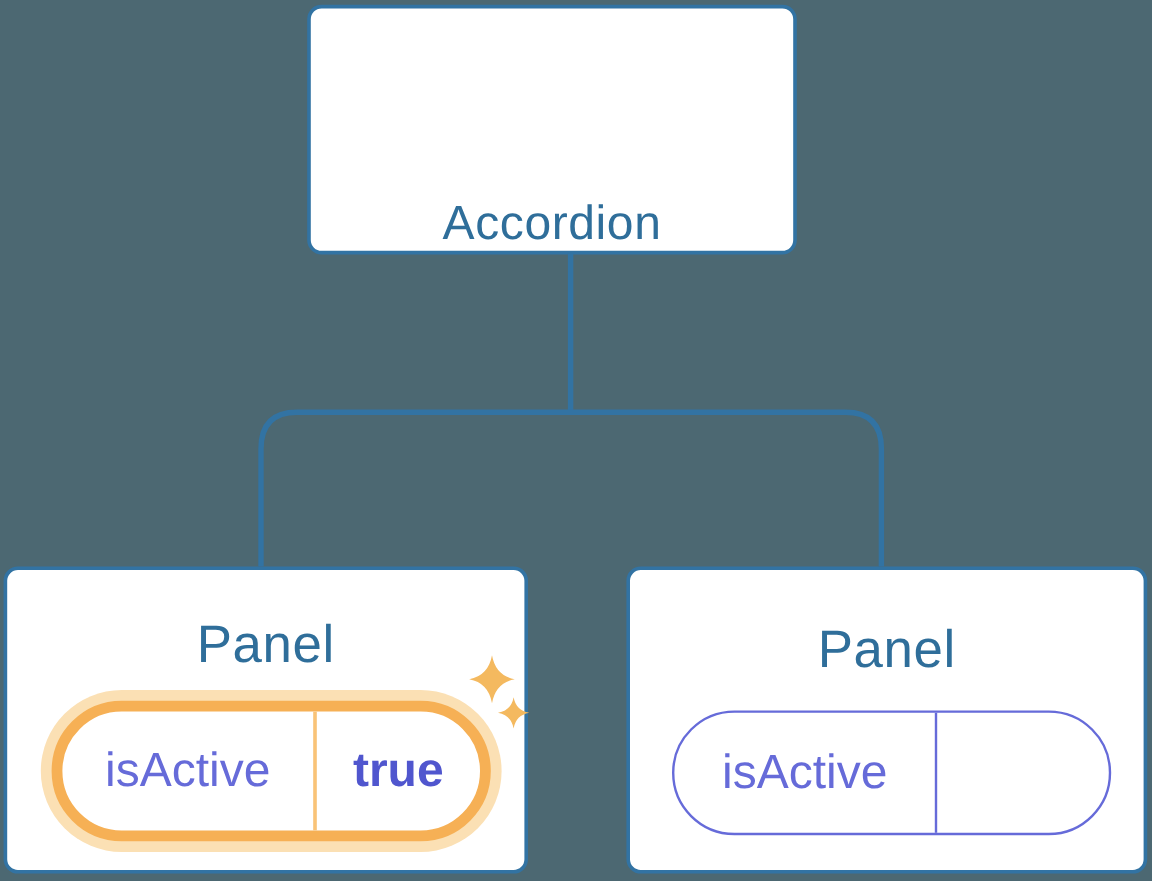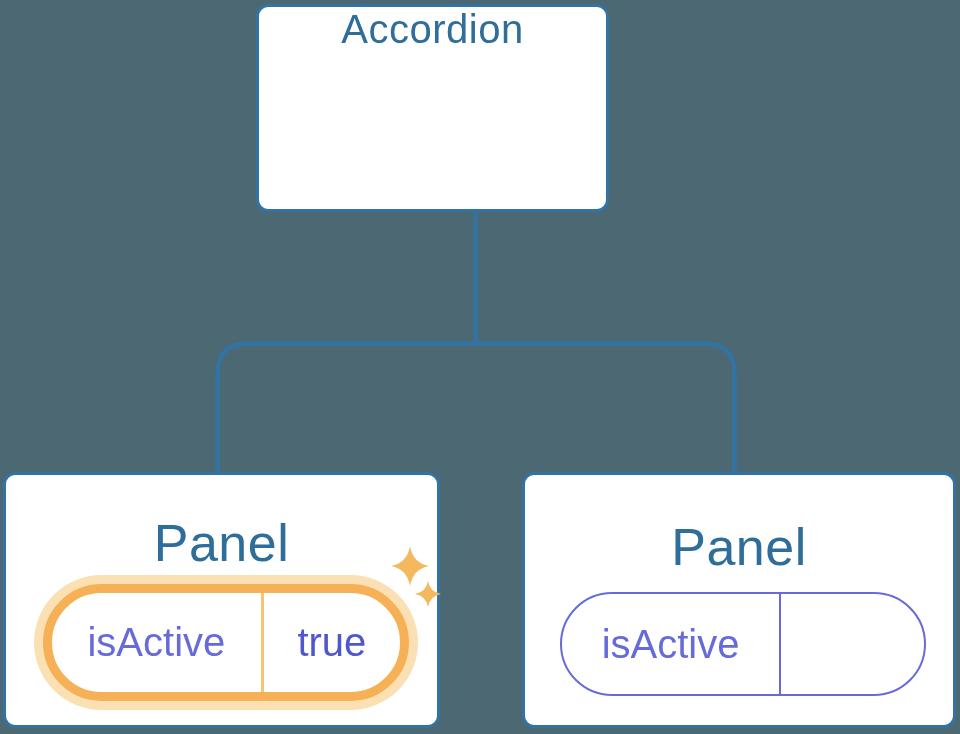--- a/index.html
+++ b/index.html
@@ -12,41 +12,41 @@
   .canvas { position: relative; width: 960px; height: 734px; }
 
   .node {
     position: absolute;
     background: var(--node_fill, #fff);
     border: 3px solid var(--line_blue, #3273A3);
     border-radius: 12px;
     box-sizing: border-box;
   }
   .root-node {
-    left: 256px; top: 4px; width: 353px; height: 208px;
-    display: flex; align-items: flex-start; justify-content: center;
+    left: 256px; top: 4px; width: 408px; height: 208px;
+    display: flex; align-items: flex-end; justify-content: center;
   }
   .root-label {
     color: var(--title_blue, #2F6E9A);
     font-size: 40px; font-weight: 500; letter-spacing: 0.5px;
   }
 
   .connectors { position: absolute; left: 0; top: 0; width: 960px; height: 734px; }
   .connectors path {
     stroke: var(--line_blue, #3273A3);
     stroke-width: 4.5; fill: none;
   }
 
   .panel-left  { left: 3px;   top: 472px; width: 437px; height: 256px; }
   .panel-right { left: 522px; top: 472px; width: 434px; height: 256px; }
 
   .panel-title {
     position: absolute; left: 0; width: 100%; text-align: center;
     color: var(--title_blue, #2F6E9A);
-    font-size: 52px; font-weight: 500; letter-spacing: 0.5px;
+    font-size: 44px; font-weight: 500; letter-spacing: 0.5px;
   }
   .panel-left  .panel-title { top: 38px; }
   .panel-right .panel-title { top: 42px; }
 
   .pill {
     position: absolute; display: flex; box-sizing: border-box;
     background: #fff;
   }
   .pill .cell {
     display: flex; align-items: center; justify-content: center;
@@ -56,21 +56,21 @@
   .pill .cell.key { flex: 0 0 60%; }
   .pill .cell.val { flex: 1; }
 
   .pill-active {
     left: 37px; top: 109px; width: 366px; height: 117px;
     border: 9px solid var(--highlight_orange, #F6B055);
     border-radius: 70px;
     box-shadow: 0 0 0 9px var(--highlight_glow, #FBE0B4);
   }
   .pill-active .cell.val {
-    font-weight: 400;
+    font-weight: 700;
     color: var(--state_purple_bold, #5056CE);
   }
   .pill-active .cell.key { border-right: 3px solid var(--highlight_glow_divider, #F9C377); }
 
   .pill-inactive {
     left: 35px; top: 117px; width: 366px; height: 104px;
     border: 2.5px solid var(--state_purple, #666BD9);
     border-radius: 60px;
   }
   .pill-inactive .cell.key { border-right: 2.5px solid var(--state_purple, #666BD9); }

